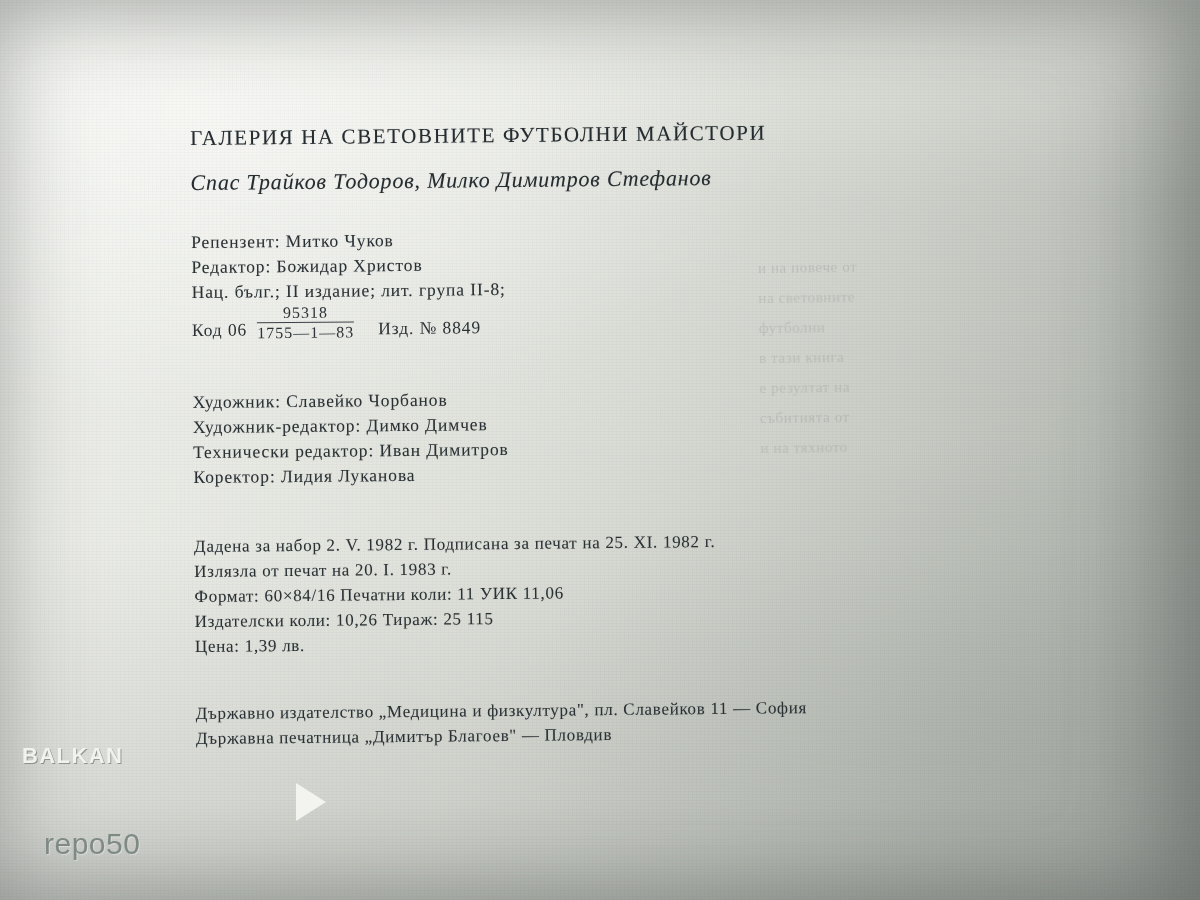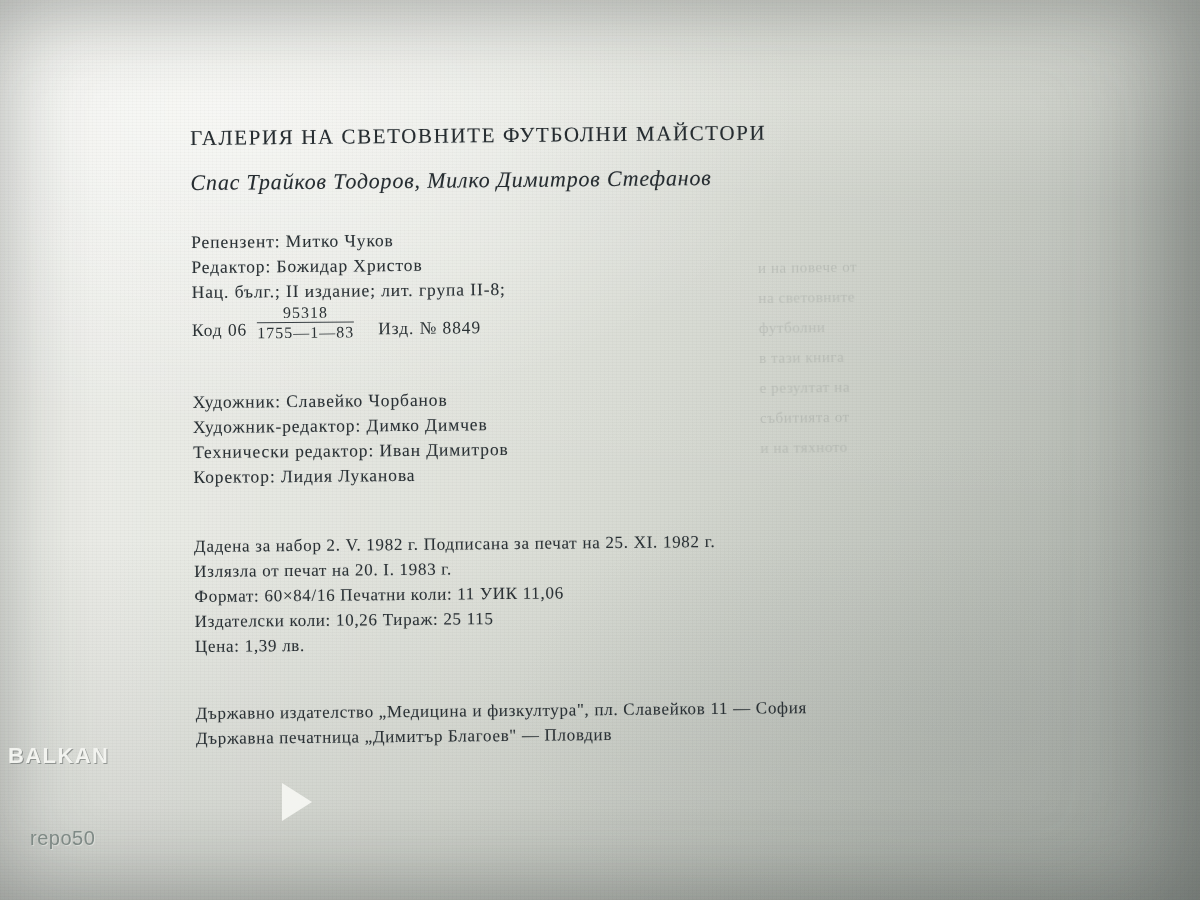--- a/index.html
+++ b/index.html
@@ -148,21 +148,21 @@
   .frac .den {
     font-size: 16px;
     letter-spacing: 1px;
     line-height: 18px;
   }
   .code-line .tail { padding-bottom: 1px; margin-left: 14px; }
 
   
   #watermark {
     position: absolute;
-    left: 0;
+    left: 14px;
     bottom: 0;
     width: 330px;
     height: 165px;
     pointer-events: none;
     user-select: none;
   }
   .wm-balkan {
     position: absolute;
     left: 8px;
     top: 8px;
@@ -192,21 +192,21 @@
     border-top: 19px solid transparent;
     border-bottom: 19px solid transparent;
     border-left: 30px solid #f4f5f1;
     opacity: 0.95;
   }
   .wm-repo {
     position: absolute;
     left: 30px;
     top: 92px;
     font-family: "Liberation Sans", sans-serif;
-    font-size: 20px;
+    font-size: 30px;
     color: #7f8a86;
     letter-spacing: 0.5px;
     text-shadow: 1px 1px 0 rgba(240,242,238,0.45);
   }
 
   
   .vignette {
     position: absolute;
     left: 0; top: 0; right: 0; bottom: 0;
     box-shadow: inset 0 0 90px rgba(60,65,62,0.35), inset -60px 0 90px rgba(70,75,72,0.22);

